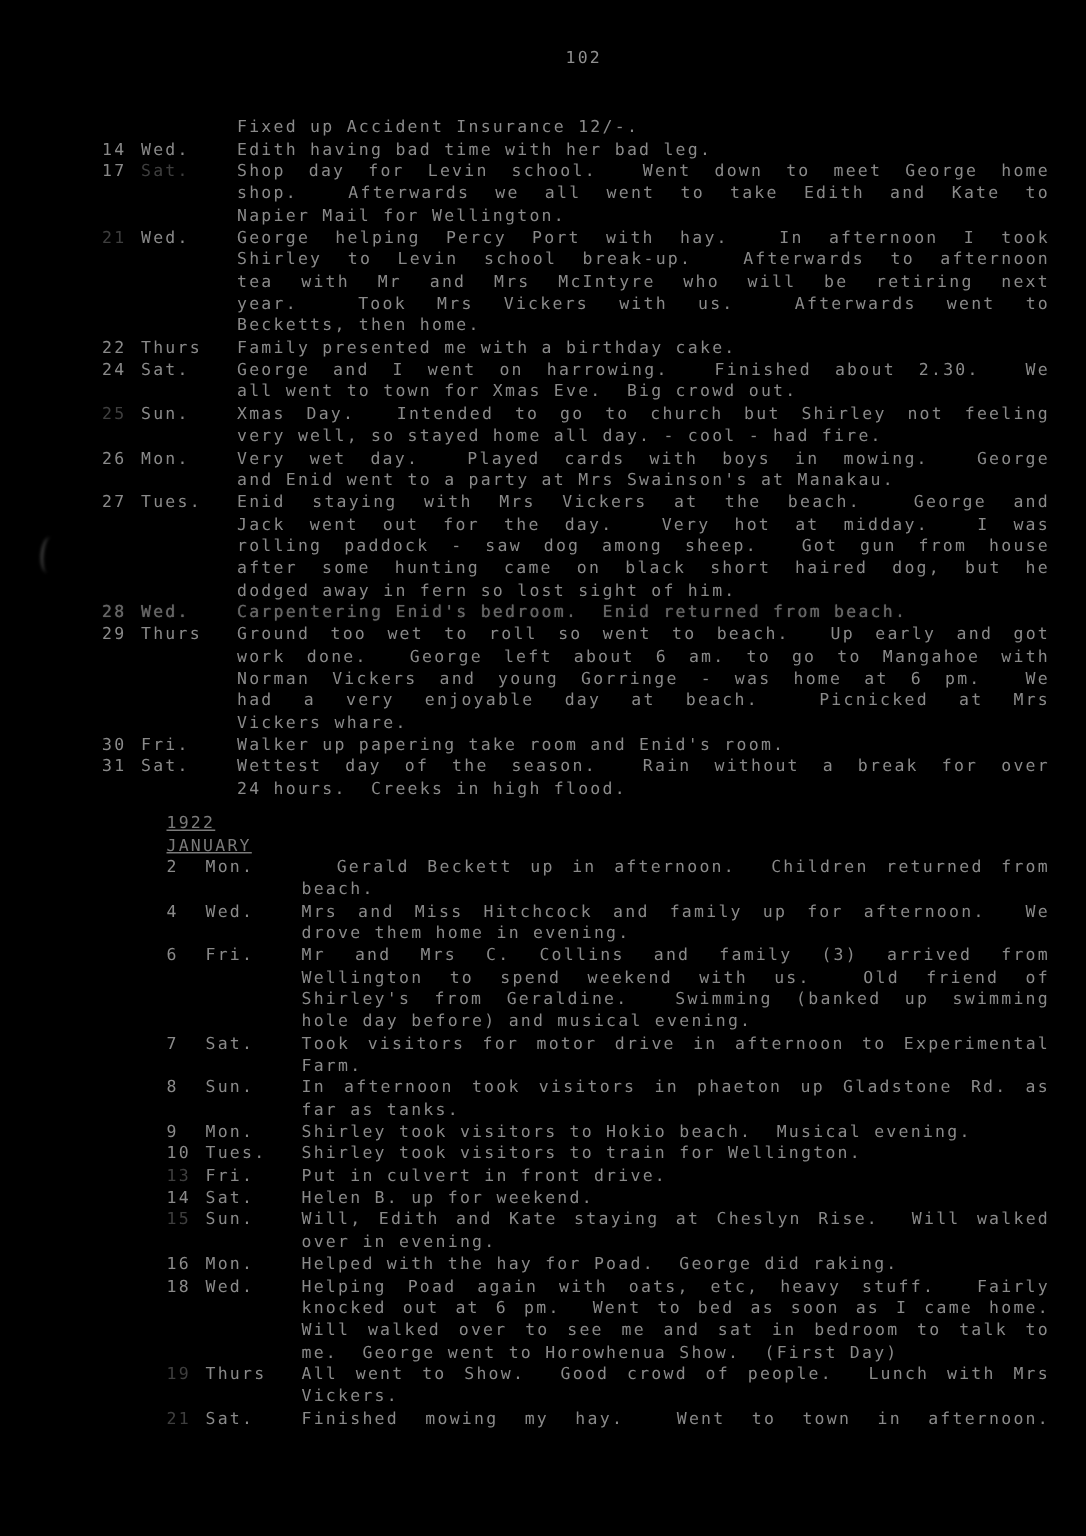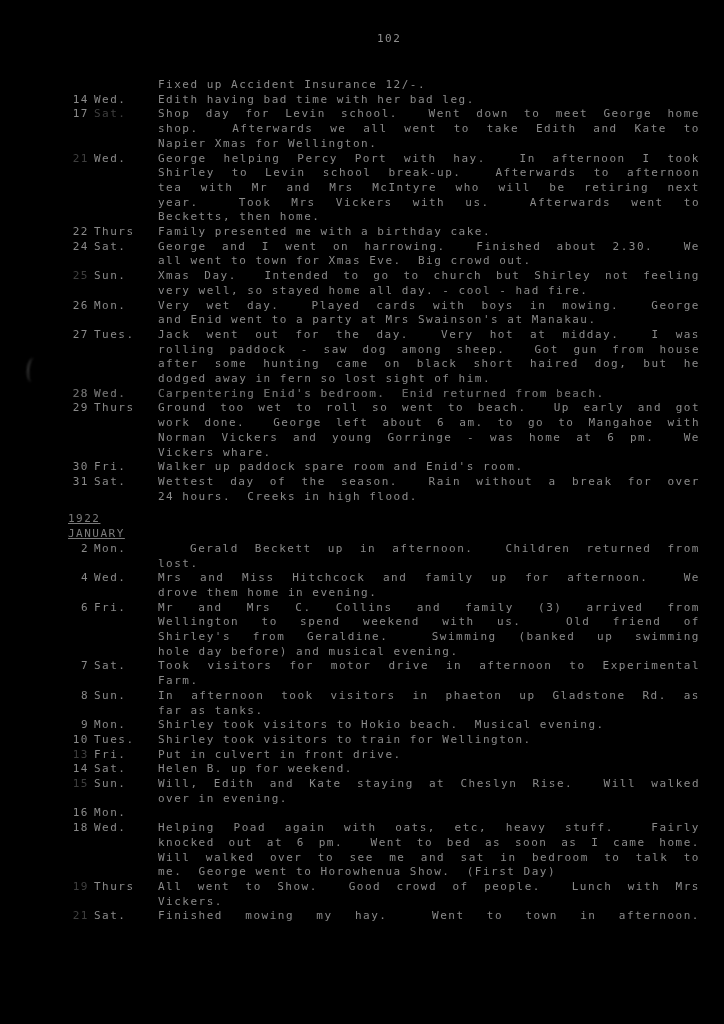--- a/index.html
+++ b/index.html
@@ -14,32 +14,32 @@
     line-height:14.7px;
     color:#8a8a8a;
     overflow:hidden;
   }
   .scanwrap { filter: blur(0.3px); }
   .page-number {
     position:absolute; top:32px; left:377px;
     color:#8f8f8f;
   }
   .content { position:absolute; top:78px; left:0; width:724px; }
-  .section.gap { margin-top:8px; }
+  .section.gap { margin-top:8px;padding-left:43px; }
   .heading {
     margin-left:68px;
     text-decoration:underline;
     color:#7b7b7b;
   }
   .entry {
     display:grid;
     grid-template-columns:21px 69px 1fr;
     margin:0 24px 0 68px;
   }
-  .date { text-align:right; white-space:pre; }
+  .date { white-space:pre; }
   .day { padding-left:5px; white-space:pre; }
   .body { min-width:0; }
   .line { white-space:pre-wrap; }
   .line.j { text-align:justify; text-align-last:justify; }
   .entry.dark { color:#656565; text-shadow:0 0 0.6px #6a6a6a; }
   .fade { opacity:0.45; }
   .smudge {
     position:absolute; left:27px; top:358px;
     width:9px; height:24px;
     border-left:2px solid rgba(150,150,150,0.4);
@@ -69,21 +69,21 @@
             <div class="body">
               <div class="line">Edith having bad time with her bad leg.</div>
             </div>
           </div>
           <div class="entry">
             <span class="date">17</span>
             <span class="day fade">Sat.</span>
             <div class="body">
               <div class="line j">Shop day for Levin school.  Went down to meet George home</div>
               <div class="line j">shop.  Afterwards we all went to take Edith and Kate to</div>
-              <div class="line">Napier Xmas for Wellington.</div>
+              <div class="line">Napier Mail for Wellington.</div>
             </div>
           </div>
           <div class="entry">
             <span class="date fade">21</span>
             <span class="day">Wed.</span>
             <div class="body">
               <div class="line j">George helping Percy Port with hay.  In afternoon I took</div>
               <div class="line j">Shirley to Levin school break-up.  Afterwards to afternoon</div>
               <div class="line j">tea with Mr and Mrs McIntyre who will be retiring next</div>
               <div class="line j">year.  Took Mrs Vickers with us.  Afterwards went to</div>
@@ -118,68 +118,70 @@
             <span class="day">Mon.</span>
             <div class="body">
               <div class="line j">Very wet day.  Played cards with boys in mowing.  George</div>
               <div class="line">and Enid went to a party at Mrs Swainson's at Manakau.</div>
             </div>
           </div>
           <div class="entry">
             <span class="date">27</span>
             <span class="day">Tues.</span>
             <div class="body">
+              <div class="line j">Enid staying with Mrs Vickers at the beach.  George and</div>
               <div class="line j">Jack went out for the day.  Very hot at midday.  I was</div>
               <div class="line j">rolling paddock - saw dog among sheep.  Got gun from house</div>
               <div class="line j">after some hunting came on black short haired dog, but he</div>
               <div class="line">dodged away in fern so lost sight of him.</div>
             </div>
           </div>
           <div class="entry dark">
             <span class="date">28</span>
             <span class="day">Wed.</span>
             <div class="body">
               <div class="line">Carpentering Enid's bedroom.  Enid returned from beach.</div>
             </div>
           </div>
           <div class="entry">
             <span class="date">29</span>
             <span class="day">Thurs</span>
             <div class="body">
               <div class="line j">Ground too wet to roll so went to beach.  Up early and got</div>
               <div class="line j">work done.  George left about 6 am. to go to Mangahoe with</div>
               <div class="line j">Norman Vickers and young Gorringe - was home at 6 pm.  We</div>
+              <div class="line j">had a very enjoyable day at beach.  Picnicked at Mrs</div>
               <div class="line">Vickers whare.</div>
             </div>
           </div>
           <div class="entry">
             <span class="date">30</span>
             <span class="day">Fri.</span>
             <div class="body">
-              <div class="line">Walker up paddock spare room and Enid's room.</div>
+              <div class="line">Walker up papering take room and Enid's room.</div>
             </div>
           </div>
           <div class="entry">
             <span class="date">31</span>
             <span class="day">Sat.</span>
             <div class="body">
               <div class="line j">Wettest day of the season.  Rain without a break for over</div>
               <div class="line">24 hours.  Creeks in high flood.</div>
             </div>
           </div>
         </div>
         <div class="section gap">
           <div class="heading">1922</div>
           <div class="heading">JANUARY</div>
           <div class="entry">
             <span class="date">2</span>
             <span class="day">Mon.</span>
             <div class="body">
               <div class="line j">  Gerald Beckett up in afternoon.  Children returned from</div>
-              <div class="line">lost.</div>
+              <div class="line">beach.</div>
             </div>
           </div>
           <div class="entry">
             <span class="date">4</span>
             <span class="day">Wed.</span>
             <div class="body">
               <div class="line j">Mrs and Miss Hitchcock and family up for afternoon.  We</div>
               <div class="line">drove them home in evening.</div>
             </div>
           </div>
@@ -241,20 +243,23 @@
             <span class="date fade">15</span>
             <span class="day">Sun.</span>
             <div class="body">
               <div class="line j">Will, Edith and Kate staying at Cheslyn Rise.  Will walked</div>
               <div class="line">over in evening.</div>
             </div>
           </div>
           <div class="entry">
             <span class="date">16</span>
             <span class="day">Mon.</span>
+            <div class="body">
+              <div class="line">Helped with the hay for Poad.  George did raking.</div>
+            </div>
           </div>
           <div class="entry">
             <span class="date">18</span>
             <span class="day">Wed.</span>
             <div class="body">
               <div class="line j">Helping Poad again with oats, etc, heavy stuff.  Fairly</div>
               <div class="line j">knocked out at 6 pm.  Went to bed as soon as I came home.</div>
               <div class="line j">Will walked over to see me and sat in bedroom to talk to</div>
               <div class="line">me.  George went to Horowhenua Show.  (First Day)</div>
             </div>

